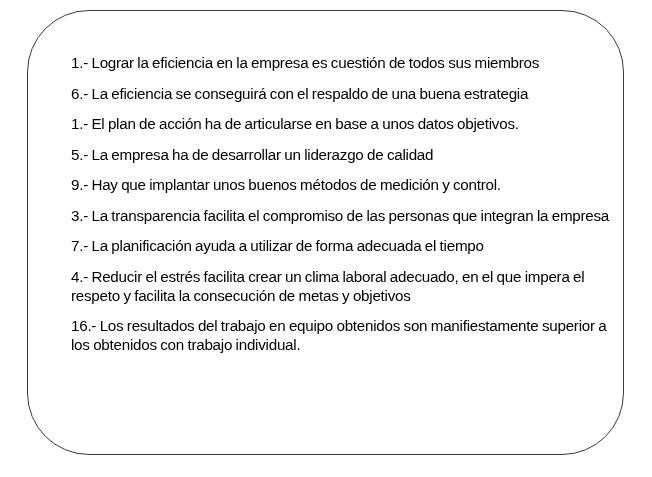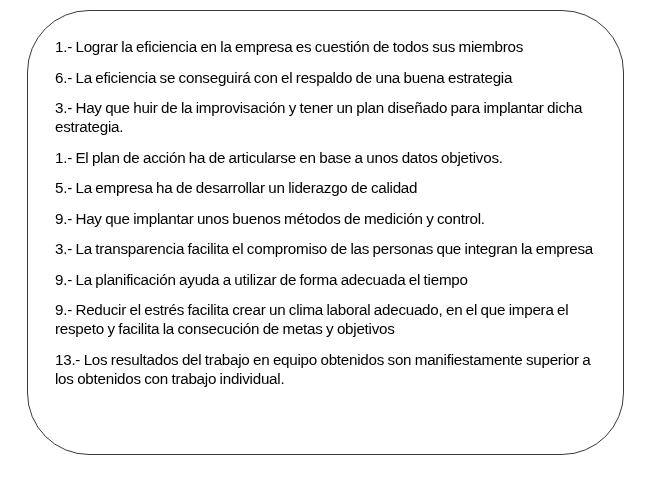--- a/index.html
+++ b/index.html
@@ -23,41 +23,40 @@
       height: 445px;
       border: 1.3px solid #3a3a3a;
       border-radius: 62px;
       box-sizing: border-box;
     }
     .list {
       position: absolute;
       left: 55px;
       top: 37px;
       width: 545px;
-      margin: 0;
+      margin: 16px;
       padding: 0;
       list-style: none;
     }
     .item {
       font-size: 15.2px;
       line-height: 19px;
       margin: 0 0 11.5px 0;
       letter-spacing: -0.25px;
       word-spacing: -0.5px;
     }
   </style>
 </head>
 <body>
 
 <div class="box"></div>
 
 <ul class="list">
   <li class="item">1.- Lograr la eficiencia en la empresa es cuestión de todos sus miembros</li>
   <li class="item">6.- La eficiencia se conseguirá con el respaldo de una buena estrategia</li>
-  <li class="item">3.- Hay que huir de la improvisación y tener un plan diseñado para implantar dicha estrategia.</li>
   <li class="item">1.- El plan de acción ha de articularse en base a unos datos objetivos.</li>
   <li class="item">5.- La empresa ha de desarrollar un liderazgo de calidad</li>
   <li class="item">9.- Hay que implantar unos buenos métodos de medición y control.</li>
   <li class="item">3.- La transparencia facilita el compromiso de las personas que integran la empresa</li>
-  <li class="item">9.- La planificación ayuda a utilizar de forma adecuada el tiempo</li>
-  <li class="item">9.- Reducir el estrés facilita crear un clima laboral adecuado, en el que impera el respeto y facilita la consecución de metas y objetivos</li>
-  <li class="item">13.- Los resultados del trabajo en equipo obtenidos son manifiestamente superior a los obtenidos con trabajo individual.</li>
+  <li class="item">7.- La planificación ayuda a utilizar de forma adecuada el tiempo</li>
+  <li class="item">4.- Reducir el estrés facilita crear un clima laboral adecuado, en el que impera el respeto y facilita la consecución de metas y objetivos</li>
+  <li class="item">16.- Los resultados del trabajo en equipo obtenidos son manifiestamente superior a los obtenidos con trabajo individual.</li>
 </ul>
 
 </body></html>

